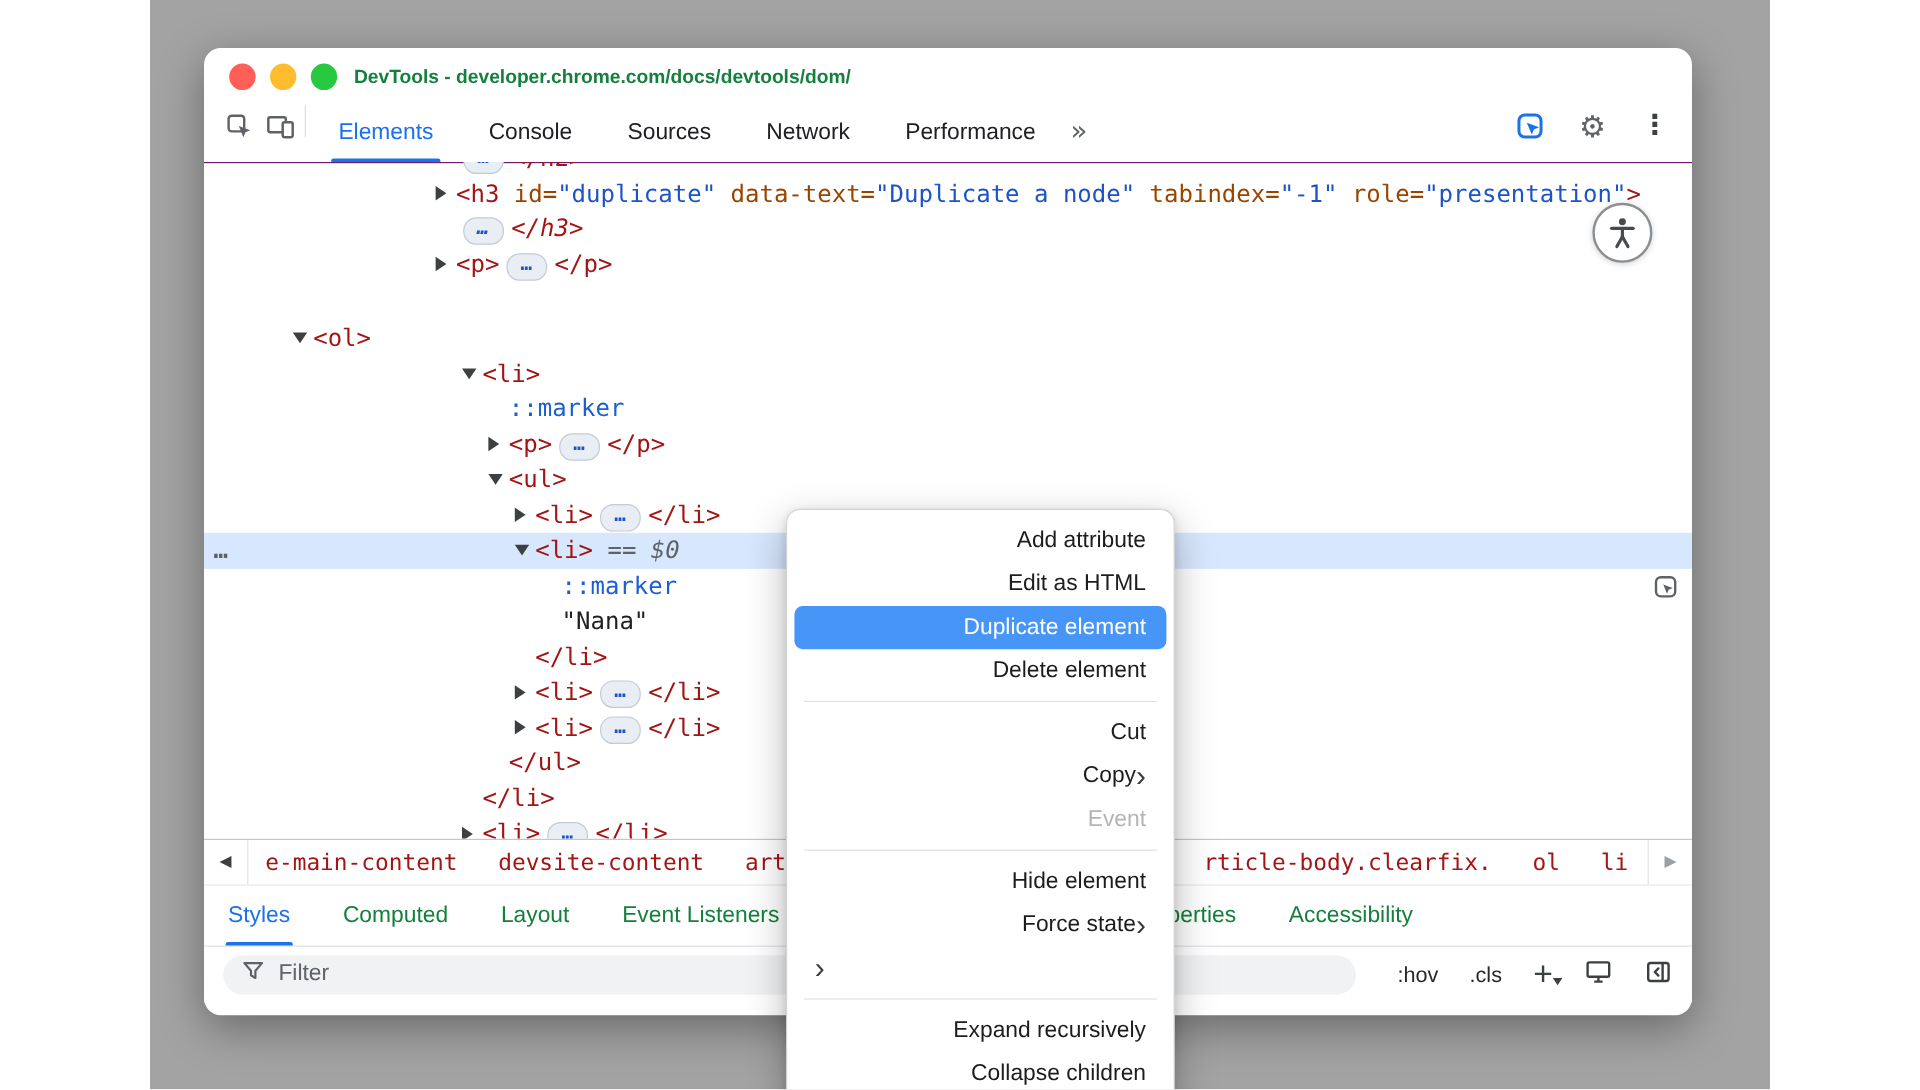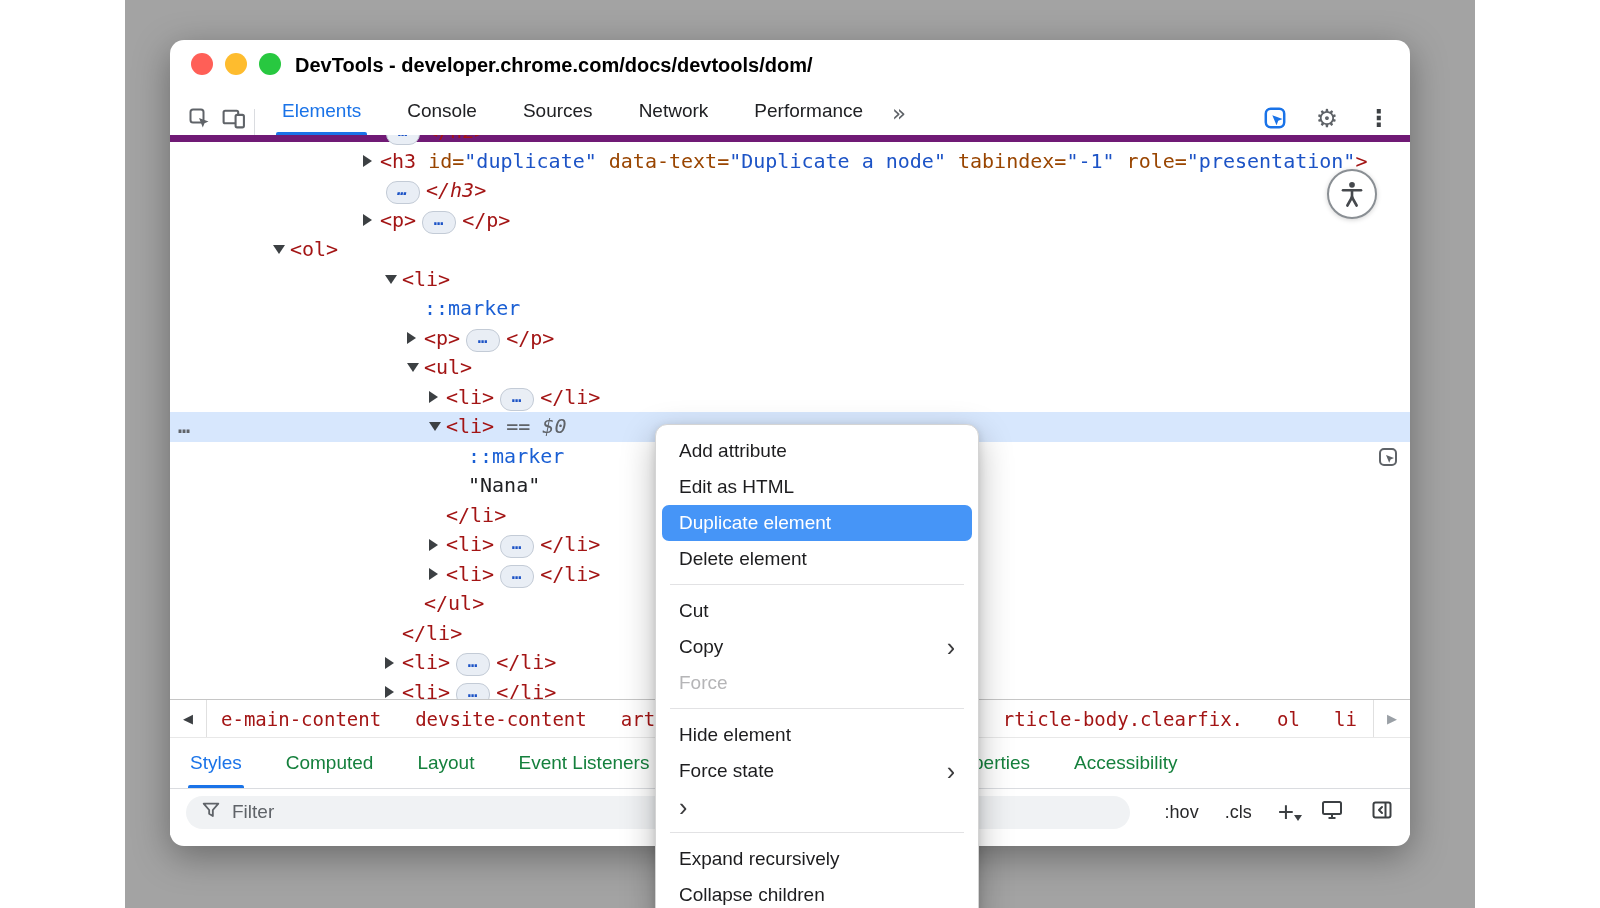--- a/index.html
+++ b/index.html
@@ -9,24 +9,24 @@
 
   
   .window{position:absolute;left:170px;top:40px;width:1240px;height:806px;background:#fff;
     border-radius:14px;box-shadow:0 10px 36px rgba(0,0,0,.35);overflow:hidden;}
 
   
   .titlebar{position:relative;height:48px;}
   .lights{position:absolute;left:21px;top:13px;display:flex;gap:12px;}
   .light{width:22px;height:22px;border-radius:50%;}
   .light.r{background:#ff5f57;}.light.y{background:#febc2e;}.light.g{background:#28c840;}
-  .title{position:absolute;left:125px;top:0;line-height:50px;font-size:20px;font-weight:700;color:#000000;}
-
-  
-  .toolbar{position:relative;height:47px;border-bottom:7px solid #701a75;display:flex;align-items:flex-end;}
+  .title{position:absolute;left:125px;top:0;line-height:50px;font-size:16px;font-weight:700;color:#15803d;}
+
+  
+  .toolbar{position:relative;height:47px;border-bottom:1px solid #701a75;display:flex;align-items:flex-start;}
   .tb-icon{width:34px;height:34px;display:flex;align-items:center;justify-content:center;flex:none;}
   .tb-icon.first{margin-left:12px;}
   .tb-divider{width:1px;height:26px;background:#dadce0;margin:0 4px;flex:none;}
   #main-tabs{display:flex;align-items:stretch;height:100%;}
   .tab{margin:0 21px;padding:0 2px;font-size:19px;font-weight:500;color:#202124;line-height:46px;position:relative;white-space:nowrap;}
   .tab.active{color:#1a73e8;}
   .tab.active::after{content:"";position:absolute;left:-4px;right:-4px;bottom:0;height:3px;background:#1a73e8;border-radius:2px 2px 0 0;}
   .more-tabs{font-size:23px;color:#5f6368;margin-left:6px;font-family:"DejaVu Sans",sans-serif;line-height:44px;}
   .tb-right{margin-left:auto;display:flex;align-items:center;gap:18px;margin-right:14px;}
   .glyph-icon{font-family:"DejaVu Sans",sans-serif;color:#5f6368;}
@@ -90,21 +90,21 @@
   .plus{font-size:28px;font-weight:400;color:#3c4043;position:relative;line-height:22px;}
   .plus::after{content:"";position:absolute;right:-8px;bottom:2px;border-left:4.5px solid transparent;border-right:4.5px solid transparent;border-top:6px solid #3c4043;}
 
   
   .cmenu{position:absolute;left:655px;top:424px;width:324px;background:#fff;border:1px solid #d4d4d4;
     border-radius:12px;box-shadow:0 12px 34px rgba(0,0,0,.28),0 2px 8px rgba(0,0,0,.12);
     padding:8px 0;z-index:50;font-size:19px;color:#1d1d1f;box-sizing:border-box;}
   .menu-item{height:36px;margin:0 6px;padding:0 17px;border-radius:7px;display:flex;align-items:center;}
   .menu-item.hl{background:#4695f7;color:#fff;}
   .menu-item.disabled{color:#b5b5b7;}
-  .mi-label{flex:1;}
+  .mi-label{flex:1;text-align:right;}
   .chev{font-size:25px;color:#3c3c3e;line-height:34px;}
   .menu-sep{height:1px;background:#e2e2e4;margin:7px 14px 8px;}
 </style>
 </head>
 <body>
 
 <div class="viewport">
   <div class="stage"></div>
 
   <div class="window">
@@ -151,21 +151,21 @@
         <span class="tb-icon glyph-icon kebab">⋮</span>
       </div>
     </div>
 
     <div class="tree">
       <div class="tree-inner" id="tree-inner">
           <div class="tree-row" style="padding-left: 210px;"><span class="pill">…</span><span class="tk-tag">&lt;/h2&gt;</span></div>
           <div class="tree-row" style="padding-left: 210px;"><span class="tri closed"></span><span class="tk-tag">&lt;h3</span><span class="tk-attr"> id=</span><span class="tk-val">"duplicate"</span><span class="tk-attr"> data-text=</span><span class="tk-val">"Duplicate a node"</span><span class="tk-attr"> tabindex=</span><span class="tk-val">"-1"</span><span class="tk-attr"> role=</span><span class="tk-val">"presentation"</span><span class="tk-tag">&gt;</span></div>
           <div class="tree-row" style="padding-left: 210px; font-style: italic;"><span class="pill">…</span><span class="tk-tag">&lt;/h3&gt;</span></div>
           <div class="tree-row" style="padding-left: 210px;"><span class="tri closed"></span><span class="tk-tag">&lt;p&gt;</span><span class="pill">…</span><span class="tk-tag">&lt;/p&gt;</span></div>
-          <div class="tree-row" style="padding-left: 120px;"><span class="tri open"></span><span class="tk-tag">&lt;ol&gt;</span></div>
+          <div class="tree-row" style="padding-left: 91px; margin-top: 32px;"><span class="tri open"></span><span class="tk-tag">&lt;ol&gt;</span></div>
           <div class="tree-row" style="padding-left: 232px;"><span class="tri open"></span><span class="tk-tag">&lt;li&gt;</span></div>
           <div class="tree-row" style="padding-left: 254px;"><span class="tk-marker">::marker</span></div>
           <div class="tree-row" style="padding-left: 254px;"><span class="tri closed"></span><span class="tk-tag">&lt;p&gt;</span><span class="pill">…</span><span class="tk-tag">&lt;/p&gt;</span></div>
           <div class="tree-row" style="padding-left: 254px;"><span class="tri open"></span><span class="tk-tag">&lt;ul&gt;</span></div>
           <div class="tree-row" style="padding-left: 276px;"><span class="tri closed"></span><span class="tk-tag">&lt;li&gt;</span><span class="pill">…</span><span class="tk-tag">&lt;/li&gt;</span></div>
           <div class="tree-row selected" style="padding-left: 276px;"><span class="row-dots">…</span><span class="tri open"></span><span class="tk-tag">&lt;li&gt;</span><span class="tk-meta"> == </span><span class="tk-dollar">$0</span>
   <span class="row-action">
     <svg width="24" height="24" viewBox="0 0 24 24">
                 <rect x="4" y="4" width="16" height="16" rx="4" fill="#fff" stroke="#5f6368" stroke-width="2"></rect>
                 <path d="M10 10 L18 13 L14.6 14.4 L13.2 17.8 Z" fill="#5f6368"></path>
@@ -263,21 +263,21 @@
       </div>
       <div class="menu-sep"></div>
       <div class="menu-item">
         <span class="mi-label">Cut</span>
       </div>
       <div class="menu-item">
         <span class="mi-label">Copy</span>
         <span class="chev">›</span>
       </div>
       <div class="menu-item disabled">
-        <span class="mi-label">Force</span>
+        <span class="mi-label">Event</span>
       </div>
       <div class="menu-sep"></div>
       <div class="menu-item">
         <span class="mi-label">Hide element</span>
       </div>
       <div class="menu-item">
         <span class="mi-label">Force state</span>
         <span class="chev">›</span>
       </div>
       <div class="menu-item">

